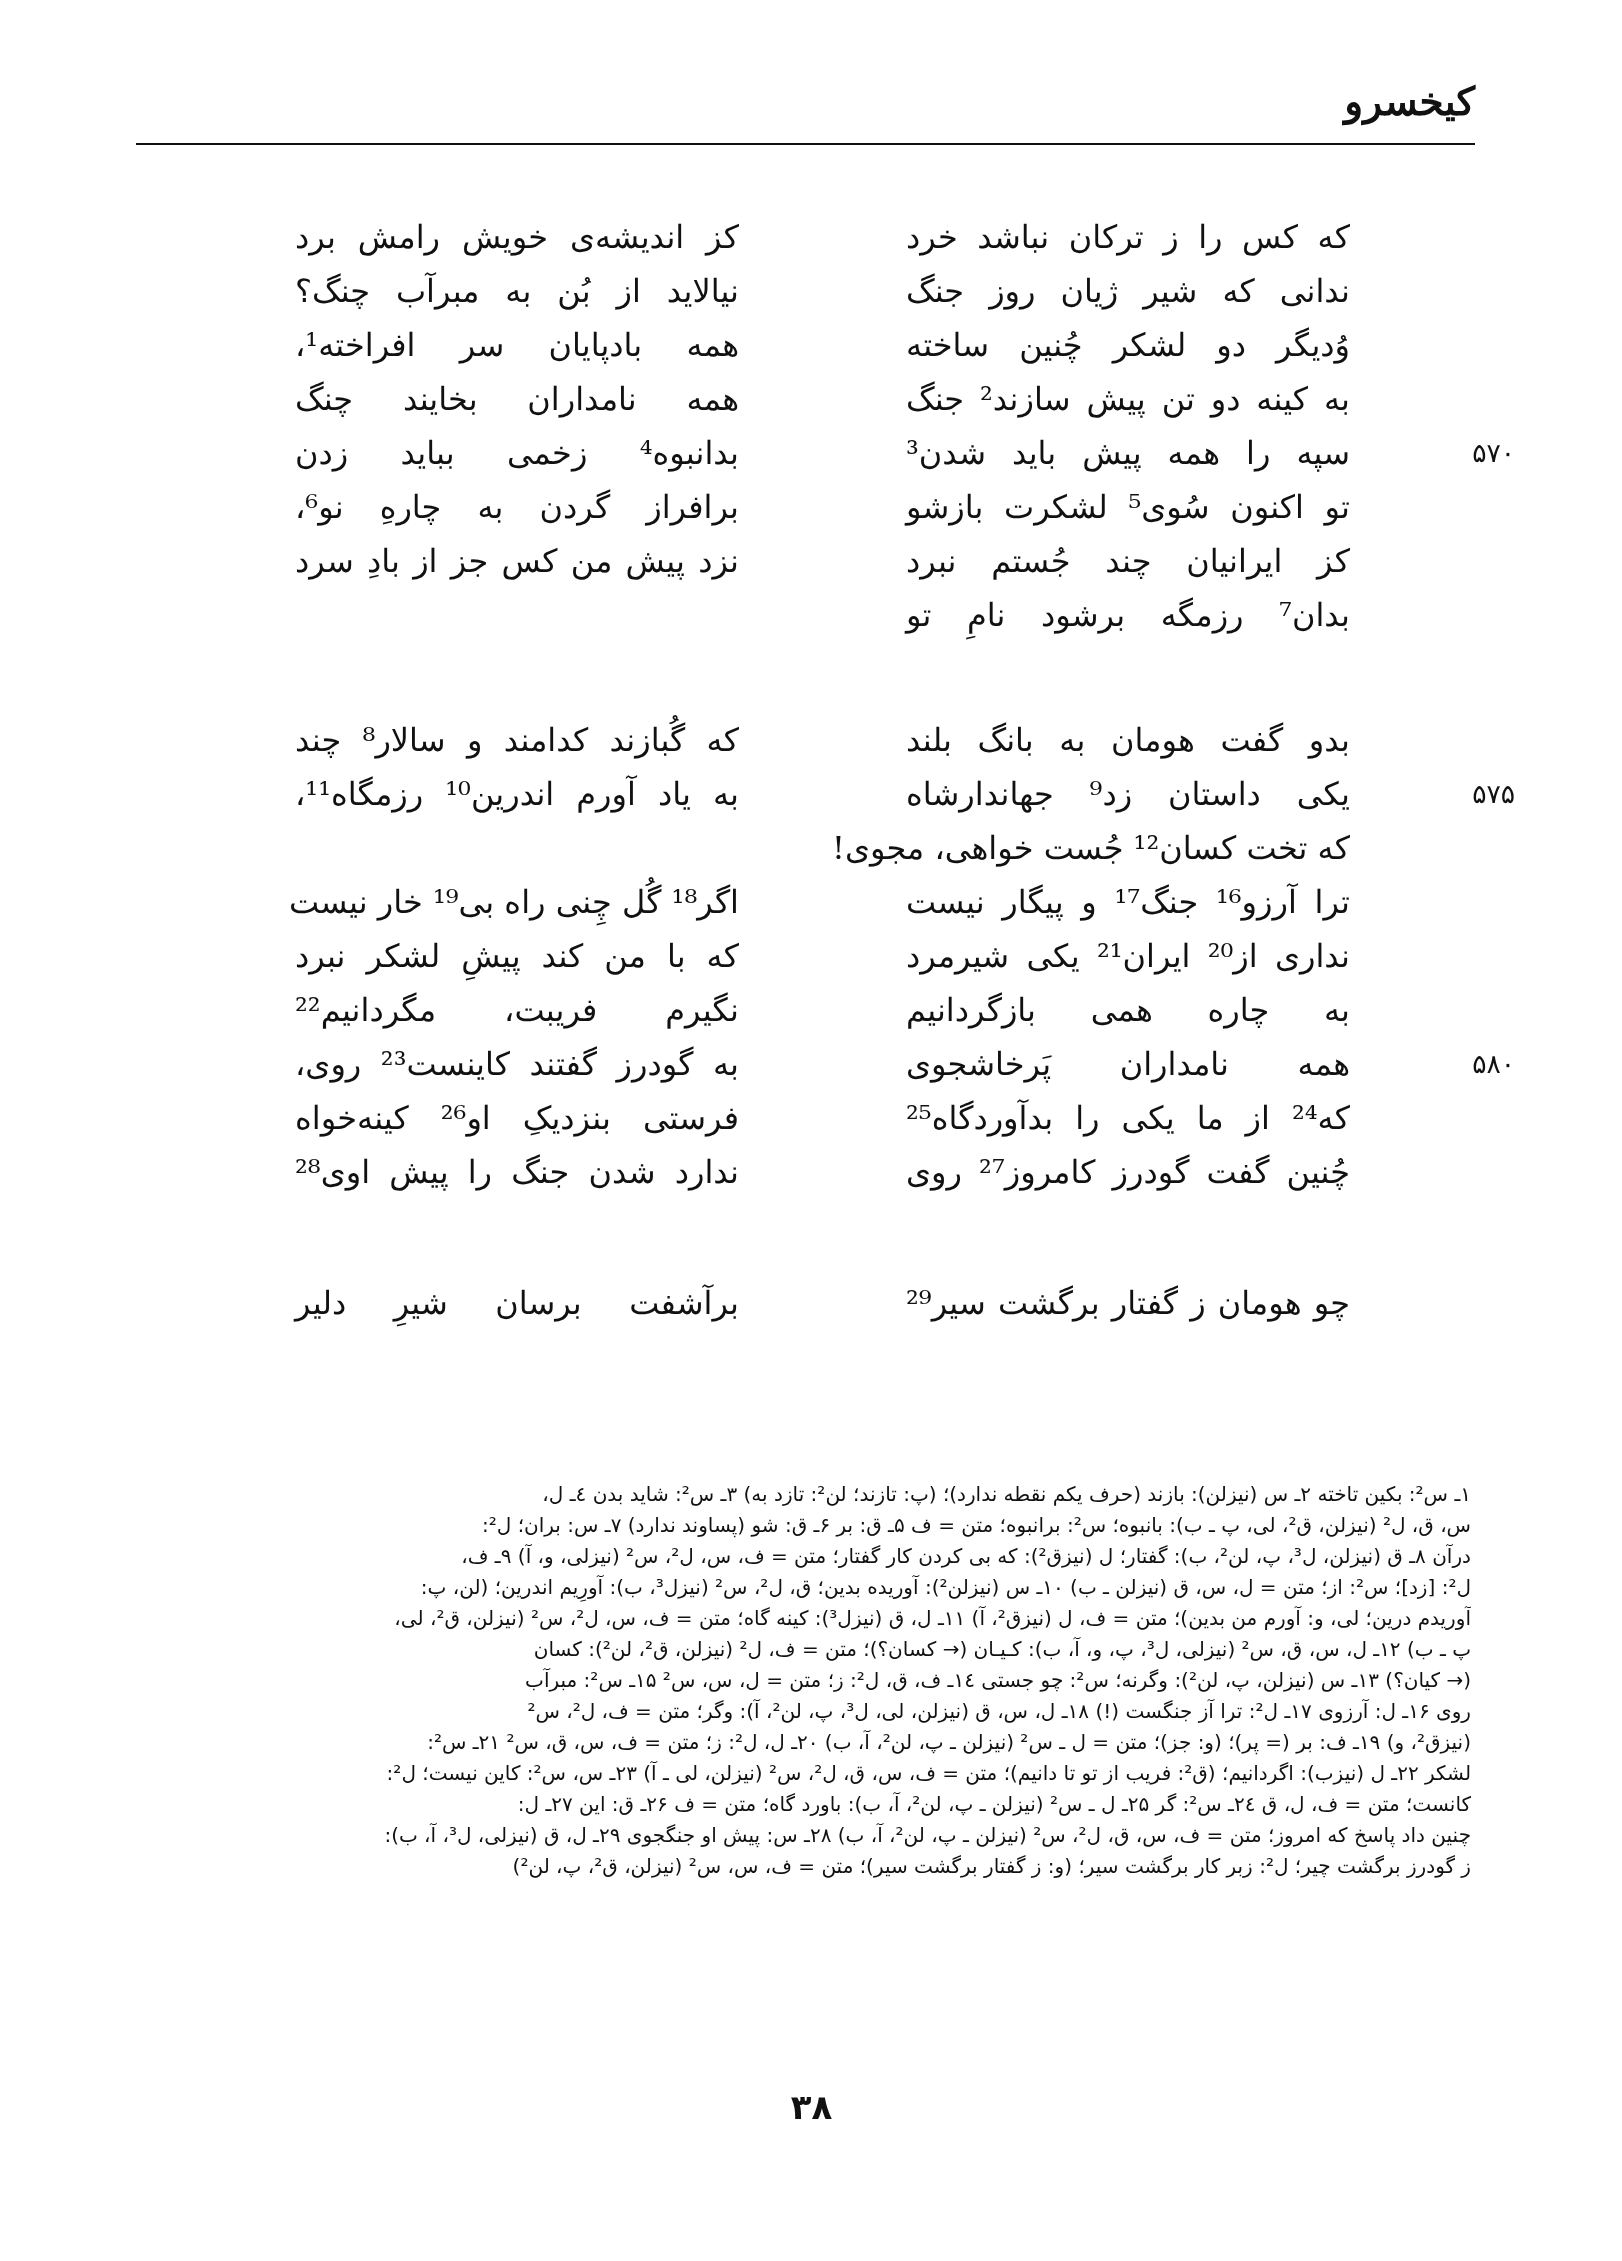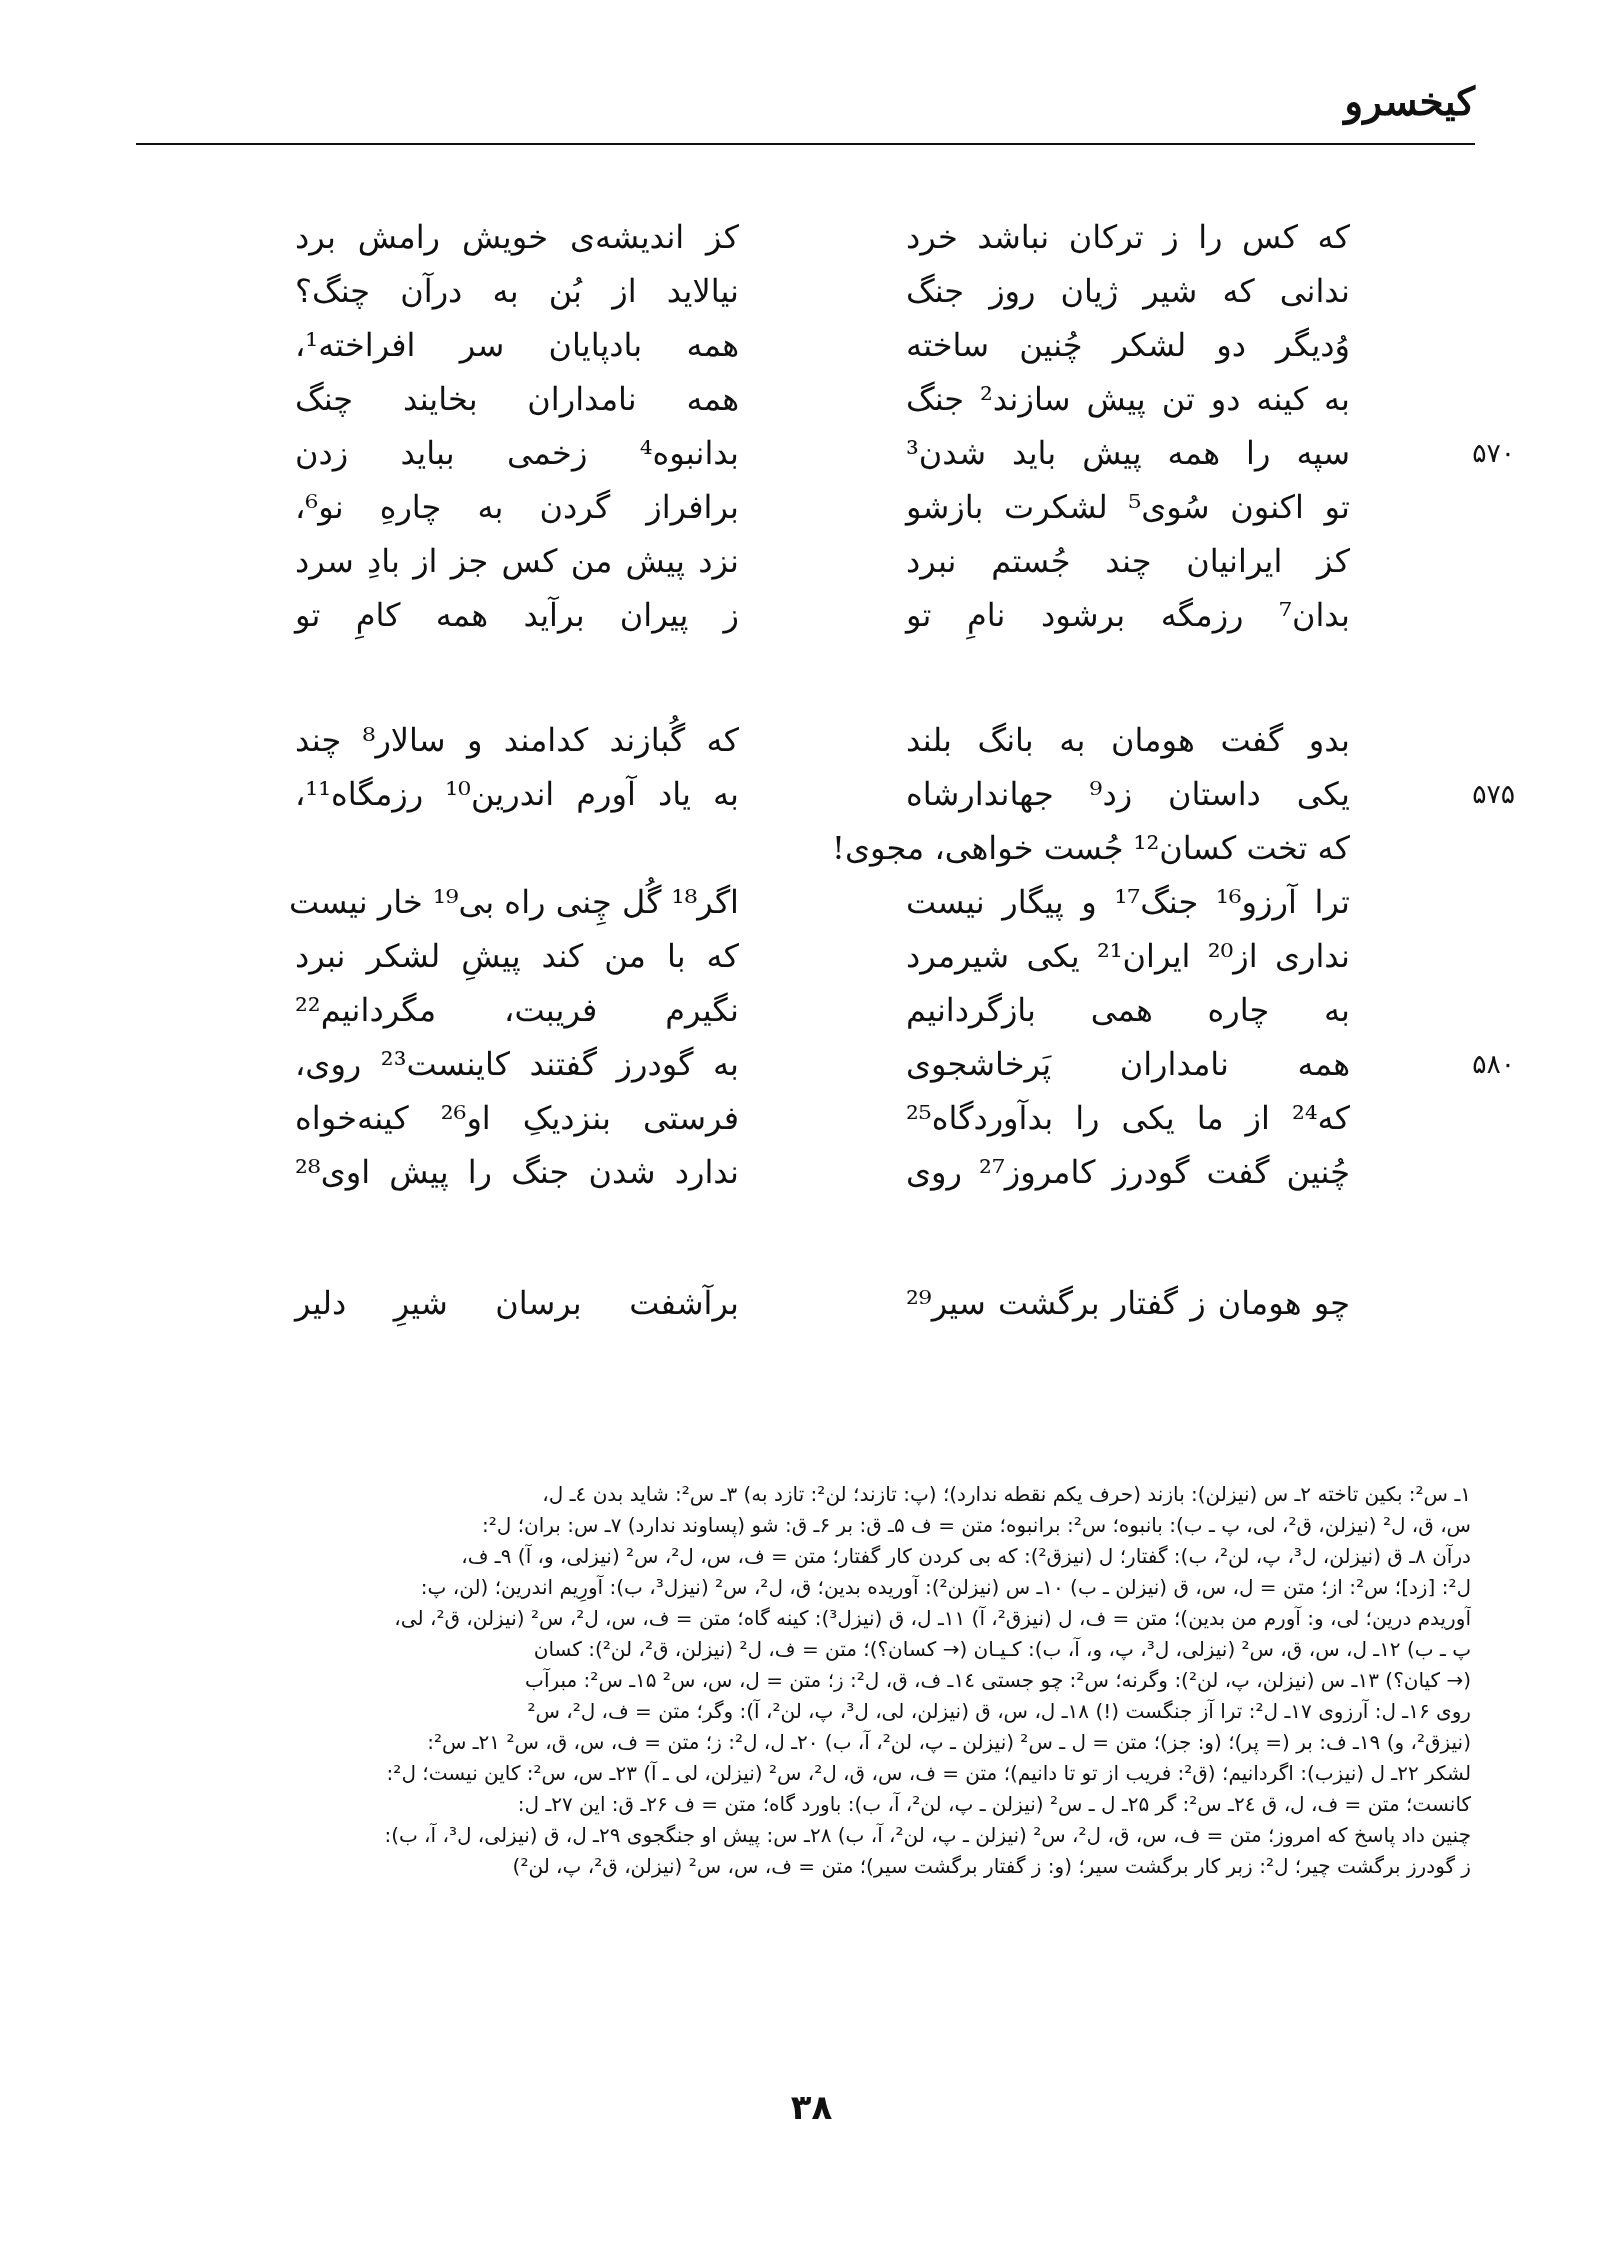--- a/index.html
+++ b/index.html
@@ -50,21 +50,21 @@
 
 <div class="verse-block" style="top:210px;">
   <div class="verse-row">
     <span class="verse-num"></span>
     <span class="hemistich hem-right">که کس را ز ترکان نباشد خرد</span>
     <span class="hemistich hem-left">کز اندیشه‌ی خویش رامش برد</span>
   </div>
   <div class="verse-row">
     <span class="verse-num"></span>
     <span class="hemistich hem-right">ندانی که شیر ژیان روز جنگ</span>
-    <span class="hemistich hem-left">نیالاید از بُن به درآن چنگ؟</span>
+    <span class="hemistich hem-left">نیالاید از بُن به مبرآب چنگ؟</span>
   </div>
   <div class="verse-row">
     <span class="verse-num"></span>
     <span class="hemistich hem-right">وُدیگر دو لشکر چُنین ساخته</span>
     <span class="hemistich hem-left">همه بادپایان سر افراخته¹،</span>
   </div>
   <div class="verse-row">
     <span class="verse-num"></span>
     <span class="hemistich hem-right">به کینه دو تن پیش سازند² جنگ</span>
     <span class="hemistich hem-left">همه نامداران بخایند چنگ</span>
@@ -80,21 +80,20 @@
     <span class="hemistich hem-left">برافراز گردن به چارهِ نو⁶،</span>
   </div>
   <div class="verse-row">
     <span class="verse-num"></span>
     <span class="hemistich hem-right">کز ایرانیان چند جُستم نبرد</span>
     <span class="hemistich hem-left">نزد پیش من کس جز از بادِ سرد</span>
   </div>
   <div class="verse-row">
     <span class="verse-num"></span>
     <span class="hemistich hem-right">بدان⁷ رزمگه برشود نامِ تو</span>
-    <span class="hemistich hem-left">ز پیران برآید همه کامِ تو</span>
   </div>
 </div>
 
 <div class="verse-block" style="top:713px;">
   <div class="verse-row">
     <span class="verse-num"></span>
     <span class="hemistich hem-right">بدو گفت هومان به بانگ بلند</span>
     <span class="hemistich hem-left">که گُبازند کدامند و سالار⁸ چند</span>
   </div>
   <div class="verse-row">

